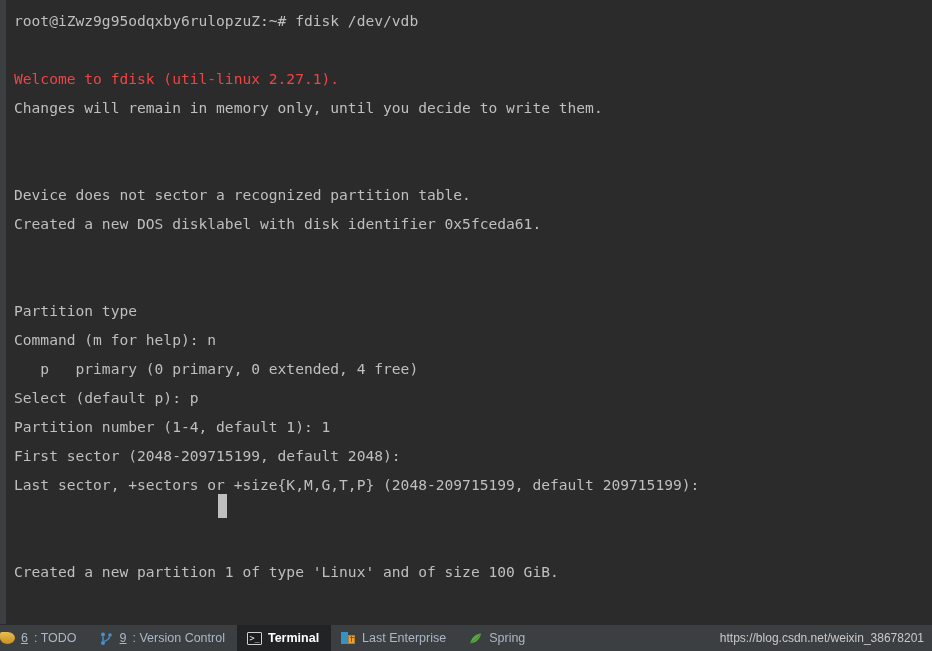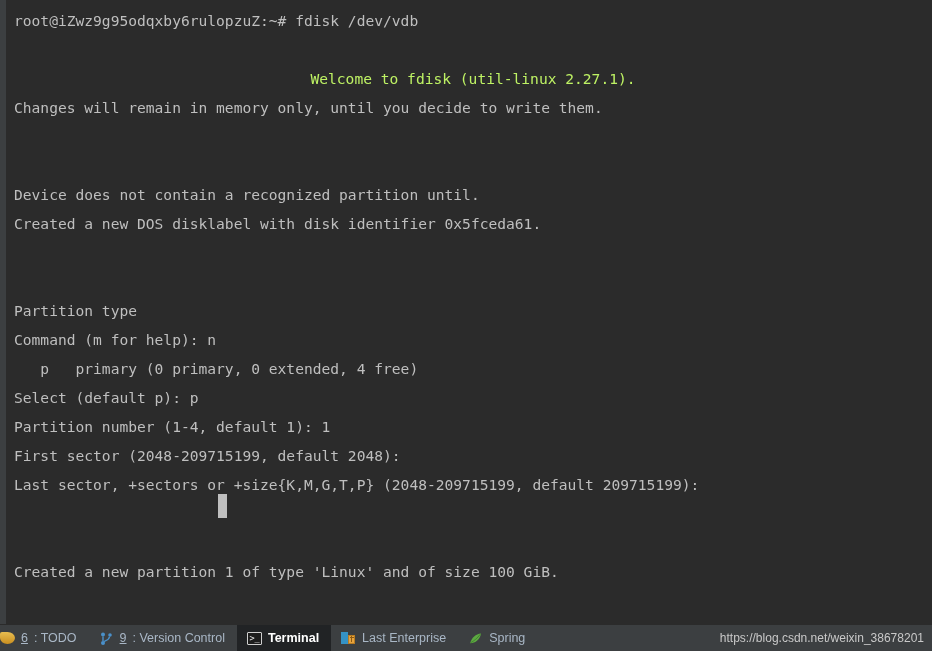--- a/index.html
+++ b/index.html
@@ -47,21 +47,21 @@
   .tline {
     font-family: "DejaVu Sans Mono", monospace;
     font-size: 14.6px;
     line-height: 29px;
     height: 29px;
     color: #bfbfbf;
     white-space: pre;
     letter-spacing: 0px;
   }
   .tline.blank { color: transparent; }
-  .tline.olive { color: #bef264; text-align: center; }
+  .tline.olive { color: #ef4444; }
 
   .cursor-block {
     position: absolute;
     left: 212px;
     top: 494px;
     width: 9px;
     height: 24px;
     background: #bfbfbf;
   }
 
@@ -174,21 +174,21 @@
   <div class="terminal-wrap">
     <div class="gutter-strip"></div>
     <div class="terminal" id="terminal">
 
       <div class="tline">root@iZwz9g95odqxby6rulopzuZ:~# fdisk /dev/vdb</div>
         <div class="tline blank">&nbsp;</div>
         <div class="tline olive">Welcome to fdisk (util-linux 2.27.1).</div>
         <div class="tline">Changes will remain in memory only, until you decide to write them.</div>
         <div class="tline blank">&nbsp;</div>
         <div class="tline blank">&nbsp;</div>
-        <div class="tline">Device does not contain a recognized partition until.</div>
+        <div class="tline">Device does not sector a recognized partition table.</div>
         <div class="tline">Created a new DOS disklabel with disk identifier 0x5fceda61.</div>
         <div class="tline blank">&nbsp;</div>
         <div class="tline blank">&nbsp;</div>
         <div class="tline">Partition type</div>
         <div class="tline">Command (m for help): n</div>
         <div class="tline">   p   primary (0 primary, 0 extended, 4 free)</div>
         <div class="tline">Select (default p): p</div>
         <div class="tline">Partition number (1-4, default 1): 1</div>
         <div class="tline">First sector (2048-209715199, default 2048):</div>
         <div class="tline">Last sector, +sectors or +size{K,M,G,T,P} (2048-209715199, default 209715199):</div>

